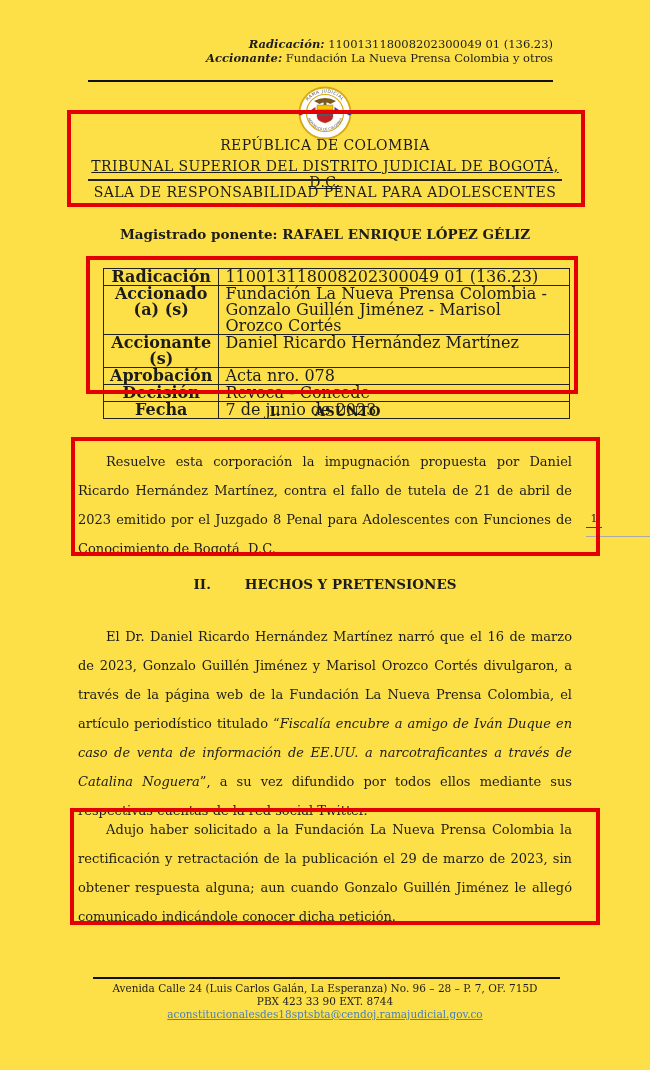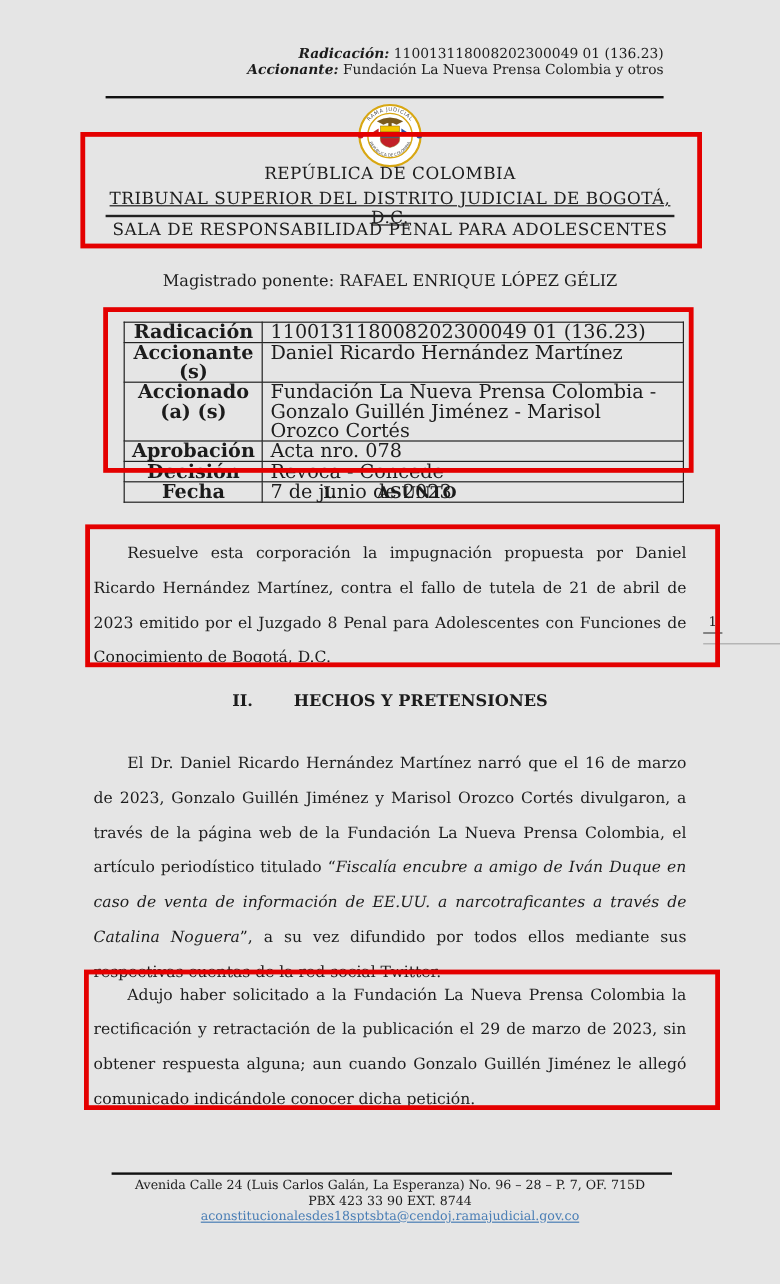--- a/index.html
+++ b/index.html
@@ -1,18 +1,18 @@
 <!DOCTYPE html>
 <html><head>
 <meta charset="utf-8">
 <style>
   * { margin:0; padding:0; box-sizing:border-box; }
   html,body { background:#ffffff; }
   .page {
-    position:relative; width:650px; height:1070px; background:#e5e5e5;
+    position:relative; width:650px; height:1070px; background:#fde047;
     font-family:"DejaVu Serif","Liberation Serif",serif; color:#1c1c1c;
     overflow:hidden;
   }
   
   .doc-header { position:absolute; top:37px; right:97px; text-align:right; font-size:11.5px; line-height:14px; }
   .doc-header .lbl { font-weight:bold; font-style:italic; }
   .doc-header .bolditalic { font-weight:bold; font-style:italic; }
   .header-rule { position:absolute; left:88px; top:80px; width:465px; height:2px; background:#111; }
 
   
@@ -25,21 +25,21 @@
   .anno3 { left:71px;  top:437px; width:529px; height:119px; }
   .anno4 { left:70px;  top:808px; width:530px; height:117px; }
 
   
   .title-line { position:absolute; left:78px; width:494px; text-align:center; font-size:14px; letter-spacing:0.4px; }
   .t1 { top:137px; }
   .t2 { top:158px; text-decoration:underline; }
   .title-rule { position:absolute; left:88px; top:179px; width:474px; height:1.5px; background:#222; }
   .t3 { top:184px; }
 
-  .magistrado { position:absolute; left:78px; top:226px; width:494px; text-align:center; font-weight:normal; font-size:13.5px; }
+  .magistrado { position:absolute; left:78px; top:226px; width:494px; text-align:center; font-weight:bold; font-size:13.5px; }
 
   
   .case-table { position:absolute; left:103px; top:268px; width:467px; border-collapse:collapse; font-size:16px; line-height:16px; }
   .case-table td { border:1px solid #222; padding:0 6px; vertical-align:top; }
   .case-table td.k { width:114px; font-weight:bold; text-align:center; }
 
   .section-heading { position:absolute; left:78px; width:494px; text-align:center; font-weight:bold; font-size:13.5px; }
   .sh1 { top:403px; }
   .sh2 { top:576px; }
   .section-heading .num { margin-right:34px; }
@@ -103,26 +103,26 @@
 
   <div class="magistrado">Magistrado ponente: RAFAEL ENRIQUE LÓPEZ GÉLIZ</div>
 
   <table class="case-table">
     <tbody>
       <tr>
         <td class="k">Radicación</td>
         <td>110013118008202300049 01 (136.23)</td>
       </tr>
       <tr>
+        <td class="k">Accionado (a) (s)</td>
+        <td>Fundación La Nueva Prensa Colombia - Gonzalo Guillén Jiménez - Marisol Orozco Cortés</td>
+      </tr>
+      <tr>
         <td class="k">Accionante (s)</td>
         <td>Daniel Ricardo Hernández Martínez</td>
-      </tr>
-      <tr>
-        <td class="k">Accionado (a) (s)</td>
-        <td>Fundación La Nueva Prensa Colombia - Gonzalo Guillén Jiménez - Marisol Orozco Cortés</td>
       </tr>
       <tr>
         <td class="k">Aprobación</td>
         <td>Acta nro. 078</td>
       </tr>
       <tr>
         <td class="k">Decisión</td>
         <td>Revoca - Concede</td>
       </tr>
       <tr>

